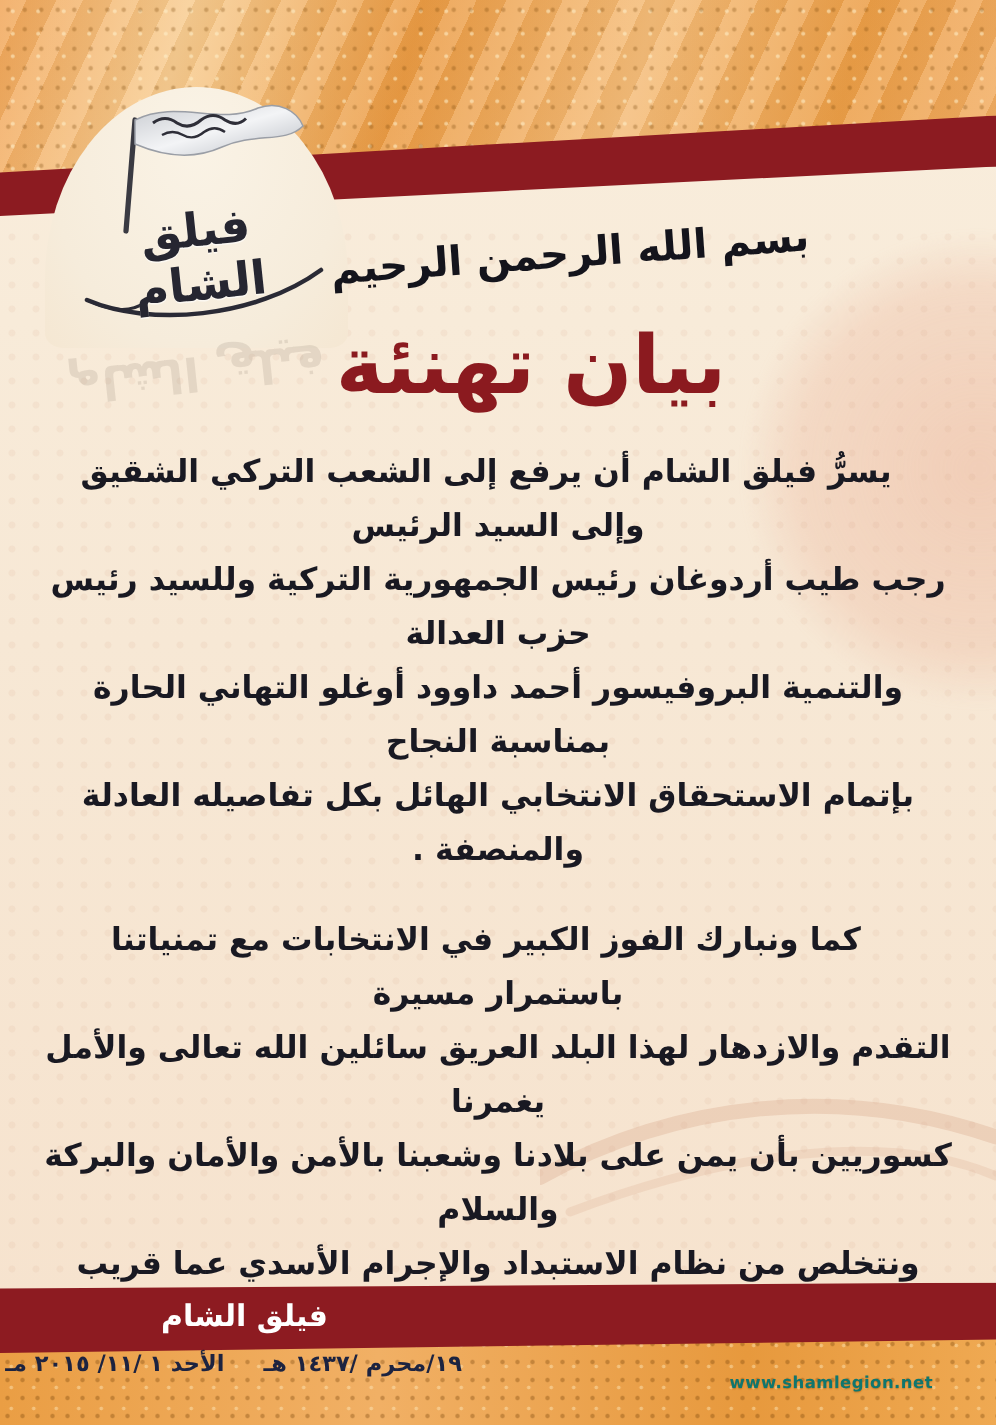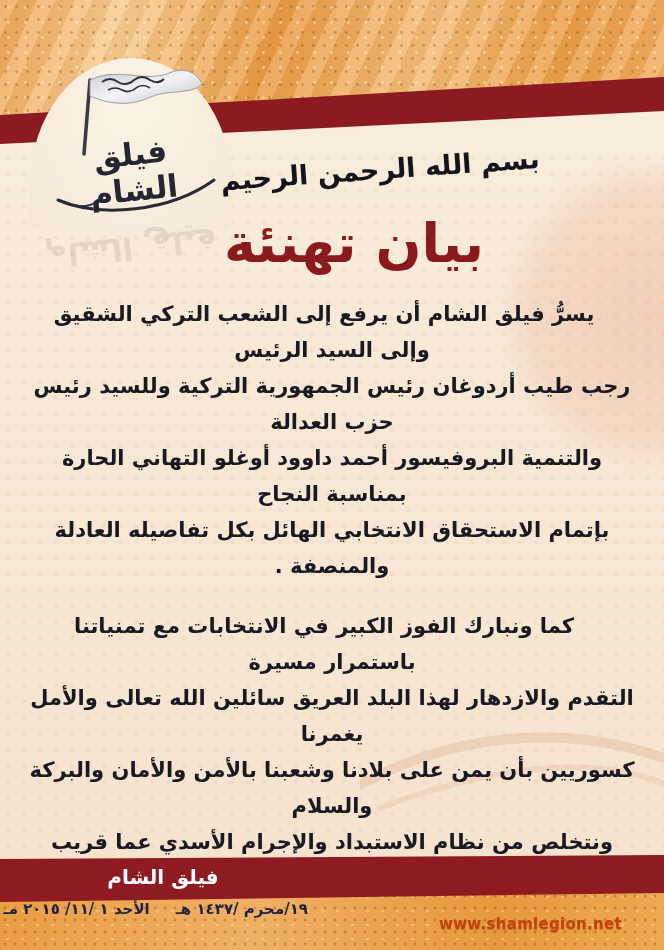--- a/index.html
+++ b/index.html
@@ -93,21 +93,21 @@
     position:absolute;left:103px;top:865px;width:120px;text-align:center;
     color:#ffffff;font-size:20px;font-weight:bold;
   }
   .footer-date{
     position:absolute;left:8px;top:900px;width:300px;direction:rtl;text-align:center;
     color:#1c2340;font-weight:bold;font-size:15px;white-space:nowrap;
   }
   .footer-date .sep{display:inline-block;width:26px;}
   .footer-site{
     position:absolute;right:42px;top:915px;direction:ltr;
-    color:#c2410c;font-weight:bold;font-size:15px;letter-spacing:0.3px;
+    color:#0f766e;font-weight:bold;font-size:11px;letter-spacing:0.3px;
     text-shadow:0 1px 1px rgba(120,70,10,0.4);
   }
 </style>
 </head>
 <body>
 
 <div class="poster">
 
   <div class="orange-top"></div>
   <div class="maroon-stripe"></div>

